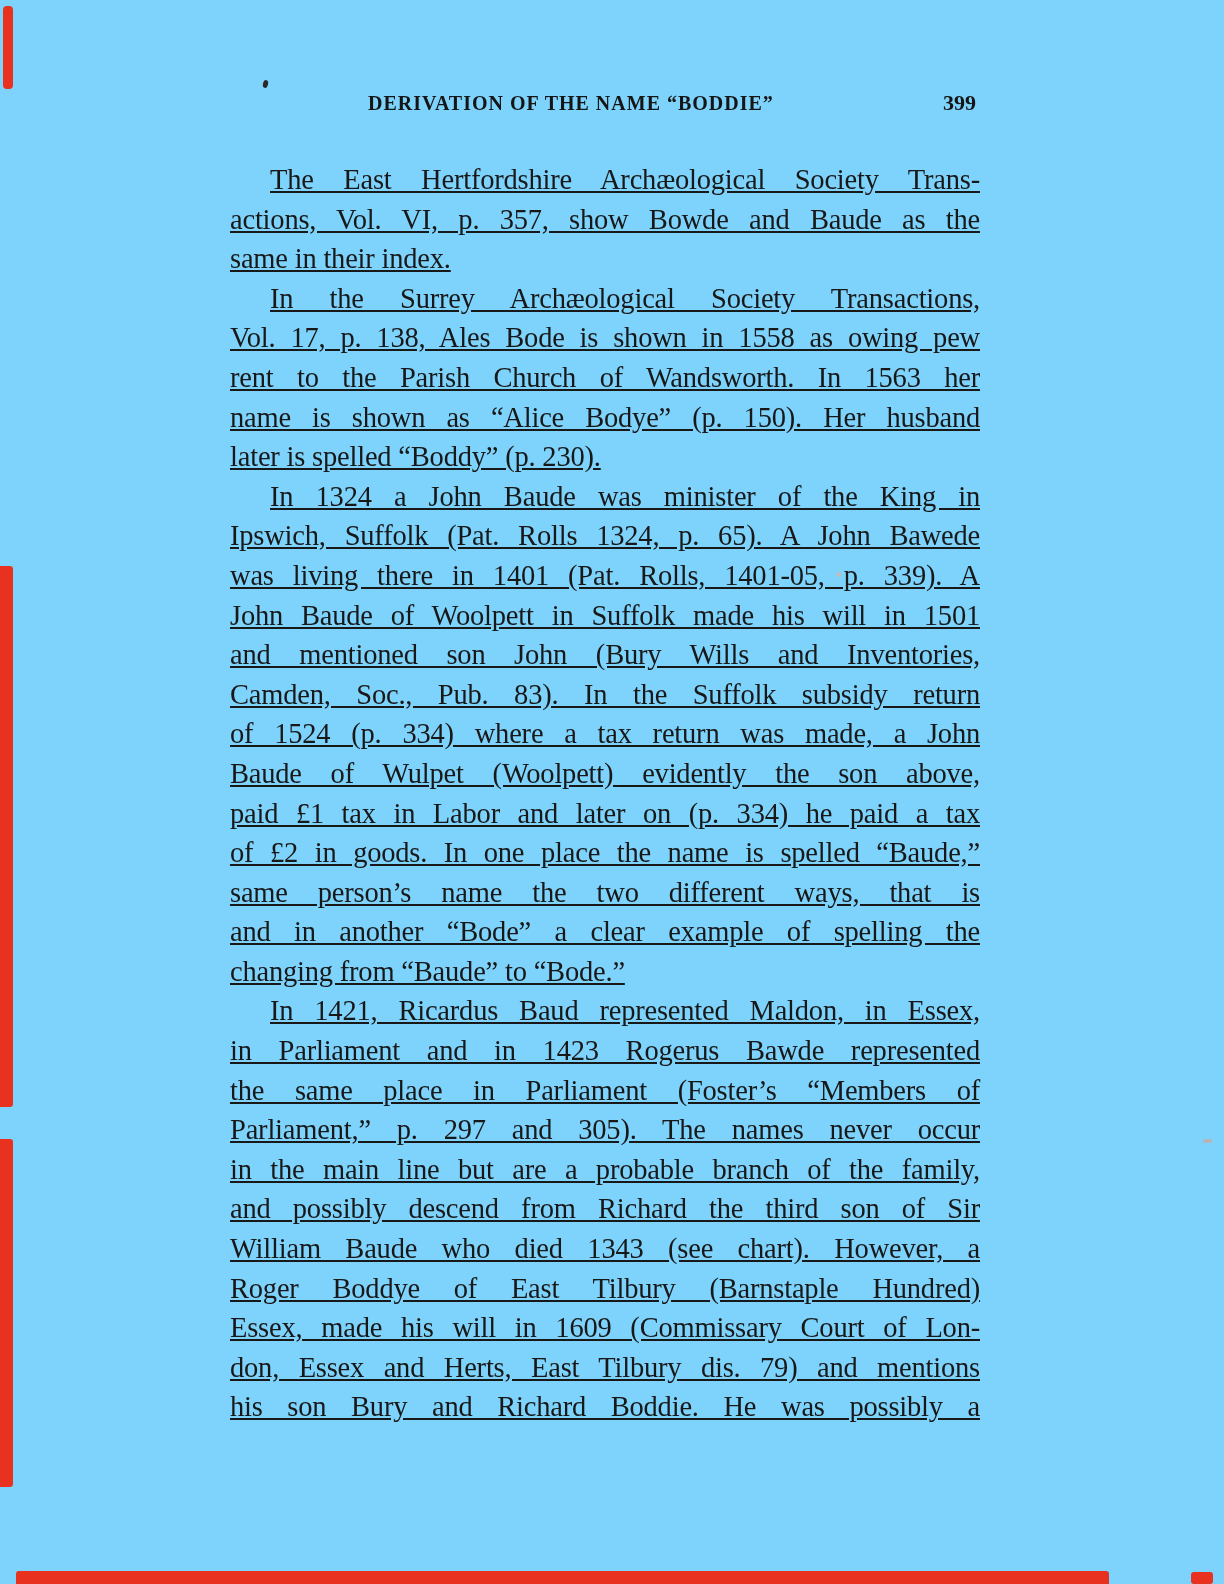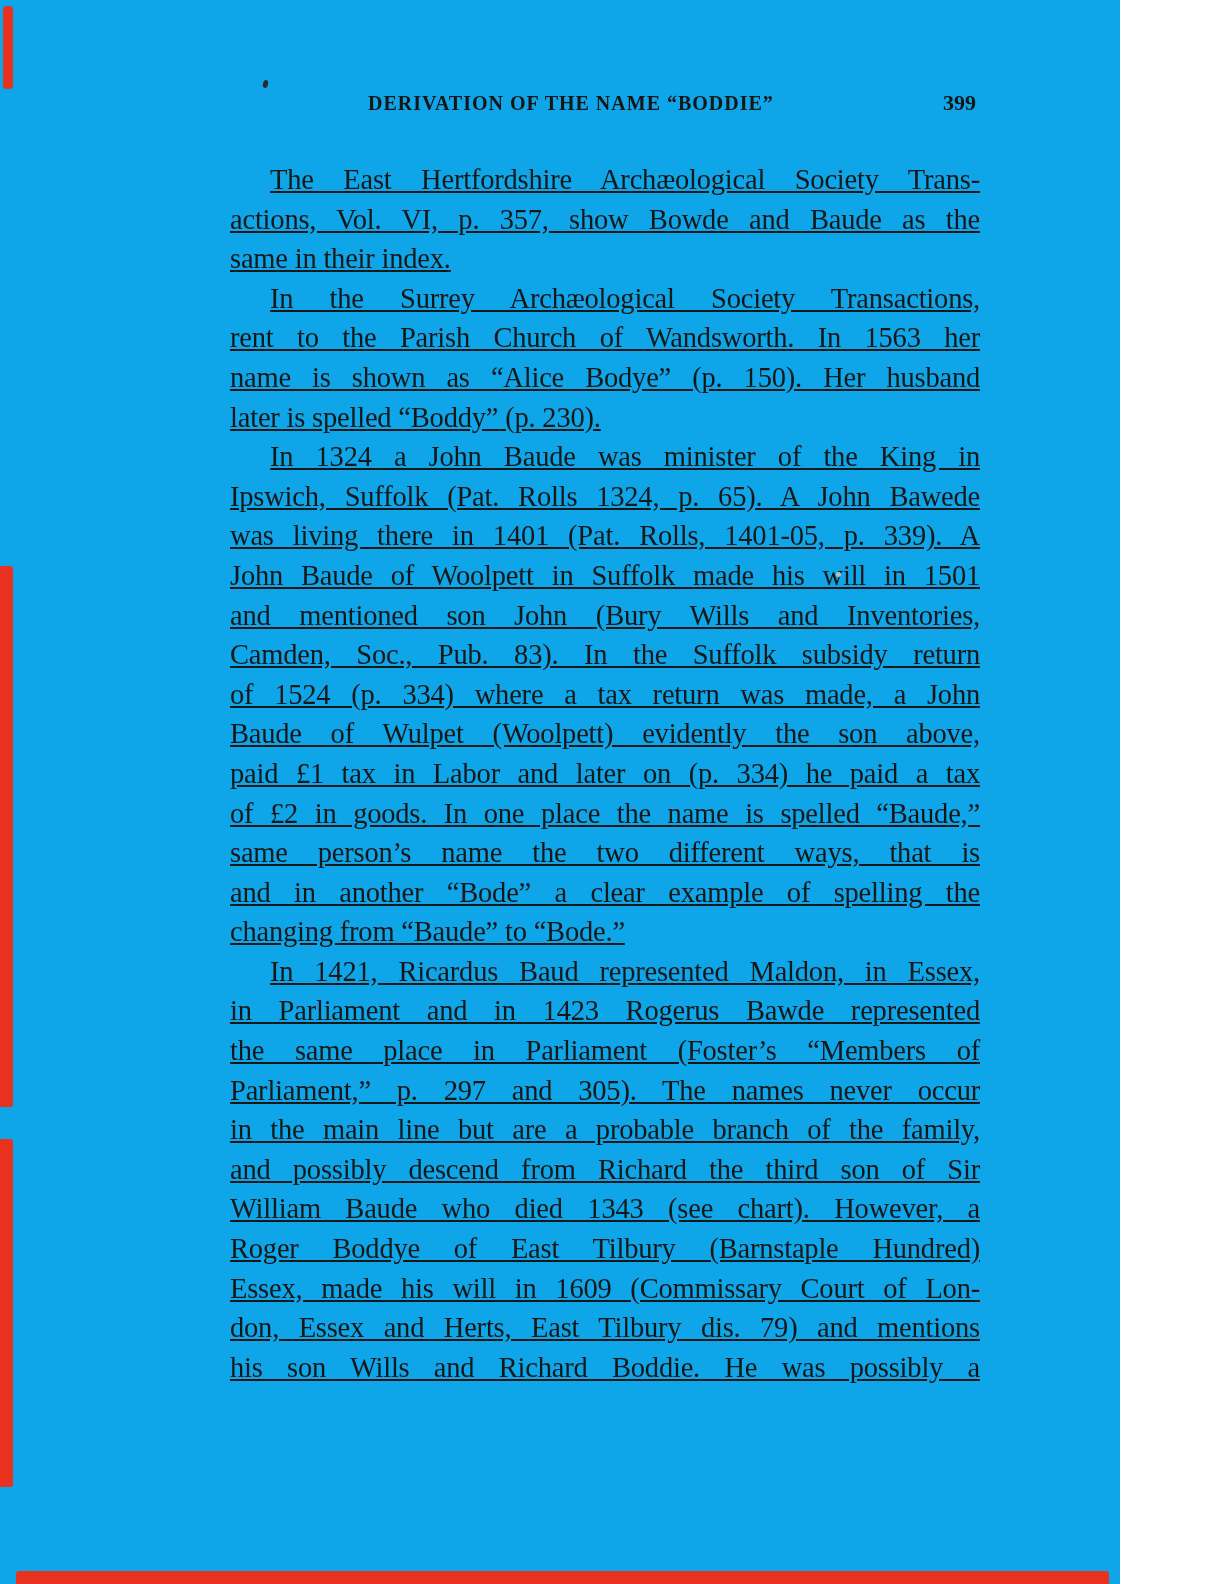--- a/index.html
+++ b/index.html
@@ -1,19 +1,19 @@
 <!DOCTYPE html>
 <html><head>
 <meta charset="utf-8">
 <style>
   html,body{margin:0;padding:0;background:#ffffff;}
   .page{
     position:relative;
-    width:1120px;height:1584px;
-    background:#0ea5e9;
+    width:1224px;height:1584px;
+    background:#7dd3fc;
     overflow:hidden;
     font-family:"Liberation Serif","DejaVu Serif",serif;
     color:#1b1b1b;
   }
   .header{position:absolute;left:230px;top:90px;width:750px;height:30px;}
   .title{
     position:absolute;left:138px;top:2px;
     font-size:20px;font-weight:700;letter-spacing:1px;
     white-space:nowrap;color:#151515;
   }
@@ -52,20 +52,21 @@
   </div>
 
   <div class="body-text" id="text-block">
       <div>
         <div class="line indent">The East Hertfordshire Archæological Society Trans-</div>
         <div class="line">actions, Vol. VI, p. 357, show Bowde and Baude as the</div>
         <div class="line endpara">same in their index.</div>
       </div>
       <div>
         <div class="line indent">In the Surrey Archæological Society Transactions,</div>
+        <div class="line">Vol. 17, p. 138, Ales Bode is shown in 1558 as owing pew</div>
         <div class="line">rent to the Parish Church of Wandsworth.  In 1563 her</div>
         <div class="line">name is shown as “Alice Bodye” (p. 150).  Her husband</div>
         <div class="line endpara">later is spelled “Boddy” (p. 230).</div>
       </div>
       <div>
         <div class="line indent">In 1324 a John Baude was minister of the King in</div>
         <div class="line">Ipswich, Suffolk (Pat. Rolls 1324, p. 65).  A John Bawede</div>
         <div class="line">was living there in 1401 (Pat. Rolls, 1401-05, p. 339).  A</div>
         <div class="line">John Baude of Woolpett in Suffolk made his will in 1501</div>
         <div class="line">and mentioned son John (Bury Wills and Inventories,</div>
@@ -82,21 +83,21 @@
         <div class="line indent">In 1421, Ricardus Baud represented Maldon, in Essex,</div>
         <div class="line">in Parliament and in 1423 Rogerus Bawde represented</div>
         <div class="line">the same place in Parliament (Foster’s “Members of</div>
         <div class="line">Parliament,” p. 297 and 305).  The names never occur</div>
         <div class="line">in the main line but are a probable branch of the family,</div>
         <div class="line">and possibly descend from Richard the third son of Sir</div>
         <div class="line">William Baude who died 1343 (see chart).  However, a</div>
         <div class="line">Roger Boddye of East Tilbury (Barnstaple Hundred)</div>
         <div class="line">Essex, made his will in 1609 (Commissary Court of Lon-</div>
         <div class="line">don, Essex and Herts, East Tilbury dis. 79) and mentions</div>
-        <div class="line">his son Wills and Richard Boddie.  He was possibly a</div>
+        <div class="line">his son Bury and Richard Boddie.  He was possibly a</div>
       </div>
     </div>
 
   <div class="mark mark-left-top" style="background: rgb(232, 49, 31);"></div>
   <div class="mark mark-left-a" style="background: rgb(232, 49, 31);"></div>
   <div class="mark mark-left-b" style="background: rgb(232, 49, 31);"></div>
   <div class="mark mark-bottom" style="background: rgb(232, 49, 31);"></div>
   <div class="mark mark-bottom-right" style="background: rgb(232, 49, 31);"></div>
   <div class="ink-dot"></div>
   <div class="speck-a" style="background: rgb(181, 181, 181);"></div>

